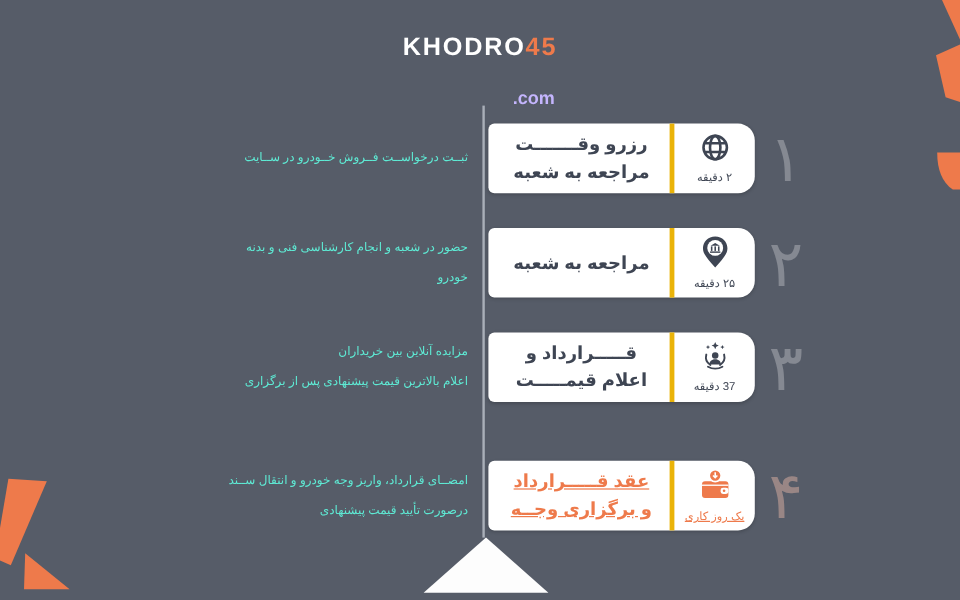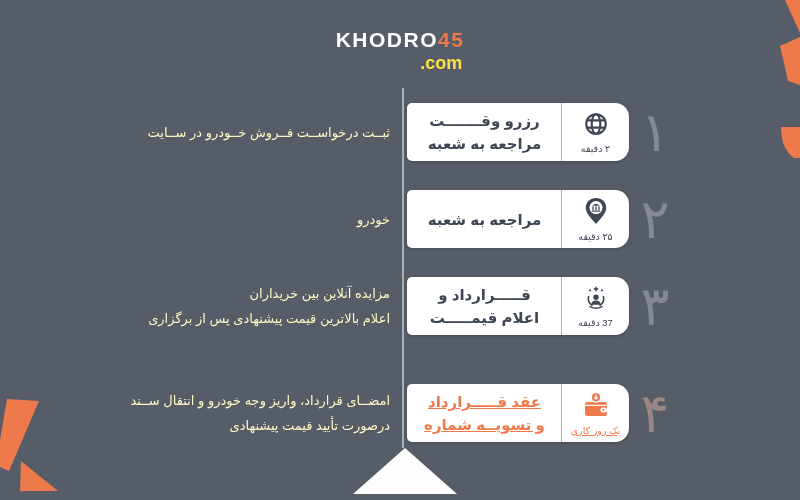--- a/index.html
+++ b/index.html
@@ -4,38 +4,38 @@
 <style>
   html,body{margin:0;padding:0;}
   body{font-family:"Liberation Sans","DejaVu Sans",sans-serif;}
   .stage{position:relative;width:800px;height:500px;background:#565C68;overflow:hidden;}
 
   
   .logo{position:absolute;top:24px;left:0;width:800px;text-align:center;}
   .logo-inner{display:inline-block;}
   .logo-main{font-size:21px;font-weight:700;letter-spacing:1.5px;color:#FFFFFF;line-height:32px;}
   .logo-main .num{color:#EE7A4B;}
-  .logo-tld{text-align:right;font-size:18px;font-weight:700;color:#fde047;line-height:14px;padding-right:2px;}
+  .logo-tld{text-align:right;font-size:15px;font-weight:700;color:#c4b5fd;line-height:14px;padding-right:2px;margin-top:20px;}
 
   
   .tline{position:absolute;left:402px;top:88px;width:2px;height:360px;background:#A9AFB8;}
   .tri{position:absolute;left:353px;top:448px;width:0;height:0;
        border-left:52px solid transparent;border-right:52px solid transparent;
        border-bottom:46px solid #FDFDFD;}
 
   
   .row{position:absolute;left:0;width:800px;height:58px;}
   .desc{position:absolute;left:28px;top:50%;transform:translateY(-50%);width:362px;
-        direction:rtl;text-align:right;color:#fef9c3;font-size:13px;line-height:25px;}
+        direction:rtl;text-align:right;color:#5eead4;font-size:10px;line-height:25px;}
   .card{position:absolute;left:407px;top:0;width:222px;height:58px;background:#FFFFFF;
         border-radius:5px 14px 14px 5px;box-shadow:0 1px 3px rgba(0,0,0,0.18);}
   .titlebox{position:absolute;left:0;right:67px;top:0;height:100%;direction:rtl;
         display:flex;flex-direction:column;align-items:center;justify-content:center;
         font-weight:700;font-size:15px;line-height:23px;color:#3E4553;}
-  .iconbox{position:absolute;right:0;top:0;width:67px;height:100%;border-left:1px solid #eab308;
+  .iconbox{position:absolute;right:0;top:0;width:67px;height:100%;border-left:4px solid #eab308;
         display:flex;flex-direction:column;align-items:center;justify-content:center;gap:2px;}
   .duration{font-size:9.5px;color:#3E4553;direction:rtl;}
   .numeral{position:absolute;left:633px;top:0;width:44px;height:58px;display:flex;
         align-items:center;justify-content:center;font-size:54px;font-weight:400;
         color:rgba(255,255,255,0.28);}
   .row.highlight .titlebox,.row.highlight .duration{color:#EE7A4B;text-decoration:underline;}
   .row.highlight .numeral{color:rgba(255,198,178,0.40);}
 
   .decor{position:absolute;top:0;left:0;pointer-events:none;}
 </style>
@@ -82,20 +82,21 @@
           </svg>
         </span>
         <div class="duration">۲ دقیقه</div>
       </div>
     </div>
     <div class="numeral">۱</div>
   </div>
 
   <div class="row" style="top:190px">
     <div class="desc">
+      <div>حضور در شعبه و انجام کارشناسی فنی و بدنه</div>
       <div>خودرو</div>
     </div>
     <div class="card">
       <div class="titlebox">
         <div>مراجعه به شعبه</div>
       </div>
       <div class="iconbox">
         <span>
           <svg viewBox="0 0 24 28" width="24" height="28">
             <path d="M12,1 C6,1 1.8,5.4 1.8,10.8 C1.8,15.6 5.4,19.5 12,27 C18.6,19.5 22.2,15.6 22.2,10.8 C22.2,5.4 18,1 12,1 Z" fill="#3E4553"></path>
@@ -143,21 +144,21 @@
   </div>
 
   <div class="row highlight" style="top:384px">
     <div class="desc">
       <div>امضــای قرارداد، واریز وجه خودرو و انتقال ســند</div>
       <div>درصورت تأیید قیمت پیشنهادی</div>
     </div>
     <div class="card">
       <div class="titlebox">
         <div>عقد قـــــرارداد</div>
-        <div>و تسویــه شماره</div>
+        <div>و برگزاری وجــه</div>
       </div>
       <div class="iconbox">
         <span>
           <svg viewBox="0 0 28 28" width="28" height="28">
             <rect x="3" y="11" width="22" height="14" rx="2.5" fill="#EE7A4B"></rect>
             <circle cx="14" cy="6.3" r="5" fill="#EE7A4B" stroke="#FFFFFF" stroke-width="1.4"></circle>
             <path d="M14,3.6 v4.2 M12.2,6.3 L14,8.1 L15.8,6.3" stroke="#FFFFFF" stroke-width="1.3" fill="none"></path>
             <rect x="3" y="13.8" width="22" height="1.1" fill="#FFFFFF"></rect>
             <rect x="18.5" y="16.4" width="6.5" height="5.2" rx="2" fill="#FFFFFF"></rect>
             <circle cx="21.4" cy="19" r="1.1" fill="#EE7A4B"></circle>

